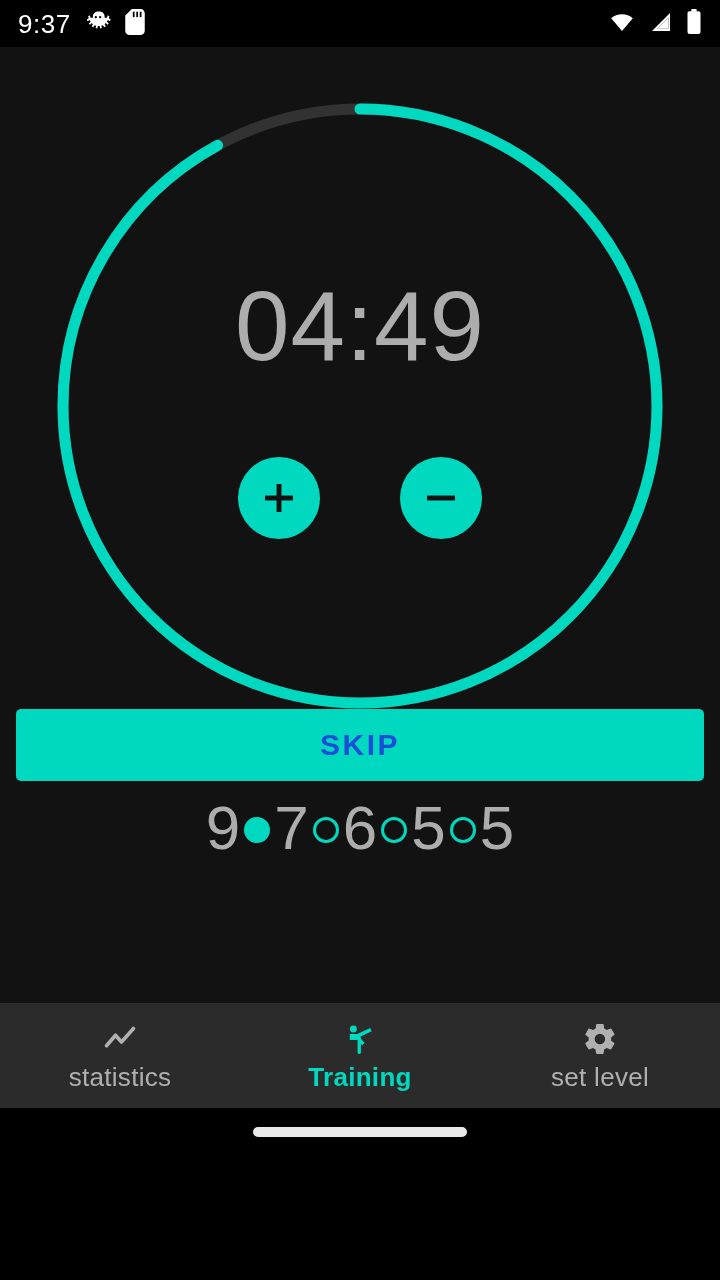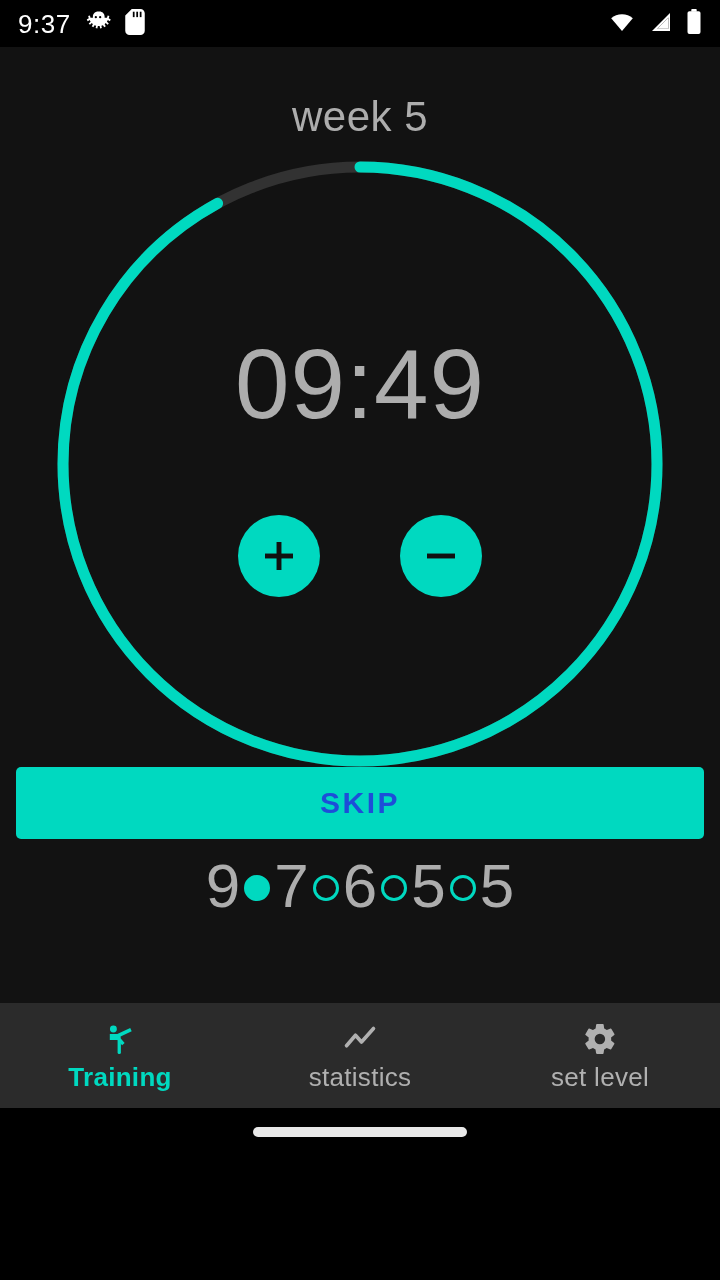--- a/index.html
+++ b/index.html
@@ -164,31 +164,30 @@
       <span class="sb-ico">
         <svg width="16" height="26" viewBox="0 0 14 24" fill="#fff">
           <rect x="4.5" y="0" width="5" height="2.6" rx="0.8"></rect>
           <rect x="1" y="2" width="12" height="21" rx="1.8"></rect>
         </svg>
       </span>
     </div>
   </div>
 
   <div class="header">
-    <div class="week-sub">week 5</div>
   </div>
 
   <div class="ring-wrap">
     <svg class="ring-svg" width="720" height="620" viewBox="0 0 720 620">
       <circle id="ring-track" cx="360" cy="305" r="297" fill="none" stroke="#323232" stroke-width="11" stroke-linecap="round"></circle>
       <circle id="ring-progress" cx="360" cy="305" r="297" fill="none" stroke="#00d9c0" stroke-width="11" stroke-linecap="round" transform="rotate(-90 360 305)" stroke-dasharray="1716.8175533337503 1866.1060362323371"></circle>
     </svg>
 
     <div class="ring-inner">
-      <div class="timer-text">09:49</div>
+      <div class="timer-text">04:49</div>
       <div class="adjust-row">
         <button class="adj-btn">
           <span>
             <svg width="42" height="42" viewBox="0 0 24 24">
               <rect x="10.6" y="4" width="2.8" height="16" fill="#111"></rect>
               <rect x="4" y="10.6" width="16" height="2.8" fill="#111"></rect>
             </svg>
           </span>
         </button>
         <button class="adj-btn">
@@ -215,42 +214,42 @@
       <span class="rep-dot"></span>
       <span class="rep-num" style="color: rgb(173, 173, 173);">5</span>
       <span class="rep-dot"></span>
       <span class="rep-num" style="color: rgb(173, 173, 173);">5</span>
     </div>
 
   <div class="spacer"></div>
 
   <div class="bottomnav">
 
+    <div class="nav-item">
+      <span class="nav-ico">
+        <svg width="38" height="36" viewBox="0 0 24 24" fill="none" stroke="#b0b0b0" stroke-width="2.4" stroke-linecap="round" stroke-linejoin="round">
+          <polyline points="3,16.5 9,9.5 13,14 21,5"></polyline>
+        </svg>
+      </span>
+      <span class="nav-label">statistics</span>
+    </div>
+
     <div class="nav-item active">
       <span class="nav-ico">
         <svg width="38" height="36" viewBox="0 0 24 24" fill="#00d9c0">
           <circle cx="7.6" cy="5.3" r="2.3"></circle>
           <path d="M5.2 8.6h5.0l8.6-4.0 1.0 2.2-7.4 3.5 0.1 1.3 2.6 3.0-1.7 1.5-3.0-3.4H5.2z"></path>
           <rect x="10.4" y="11.6" width="2.2" height="10.4" rx="1"></rect>
         </svg>
       </span>
       <span class="nav-label">Training</span>
     </div>
 
     <div class="nav-item">
       <span class="nav-ico">
-        <svg width="38" height="36" viewBox="0 0 24 24" fill="none" stroke="#b0b0b0" stroke-width="2.4" stroke-linecap="round" stroke-linejoin="round">
-          <polyline points="3,16.5 9,9.5 13,14 21,5"></polyline>
-        </svg>
-      </span>
-      <span class="nav-label">statistics</span>
-    </div>
-
-    <div class="nav-item">
-      <span class="nav-ico">
         <svg width="38" height="36" viewBox="0 0 24 24" fill="#b0b0b0">
           <path d="M19.4 13c.04-.33.06-.66.06-1s-.03-.67-.07-1l2.11-1.63a.5.5 0 0 0 .12-.64l-2-3.46a.5.5 0 0 0-.6-.22l-2.49 1a7.3 7.3 0 0 0-1.73-1l-.38-2.65A.49.49 0 0 0 13.93 2h-4a.49.49 0 0 0-.49.42L9.06 5.07a7.7 7.7 0 0 0-1.73 1l-2.49-1a.49.49 0 0 0-.6.22l-2 3.46a.49.49 0 0 0 .12.64L4.47 11c-.04.33-.07.67-.07 1s.03.67.07 1l-2.11 1.63a.5.5 0 0 0-.12.64l2 3.46c.12.22.39.3.6.22l2.49-1c.52.4 1.08.73 1.69.98l.38 2.65c.3.24.24.42.49.42h4c.25 0 .46-.18.49-.42l.38-2.65c.61-.25 1.17-.59 1.69-.98l2.49 1c.23.09.49 0 .61-.22l2-3.46a.5.5 0 0 0-.12-.64L19.4 13zm-7.47 2.5a3.5 3.5 0 1 1 0-7 3.5 3.5 0 0 1 0 7z"></path>
         </svg>
       </span>
       <span class="nav-label">set level</span>
     </div>
   </div>
 
   <div class="gesturebar">
     <div class="gesture-pill"></div>

